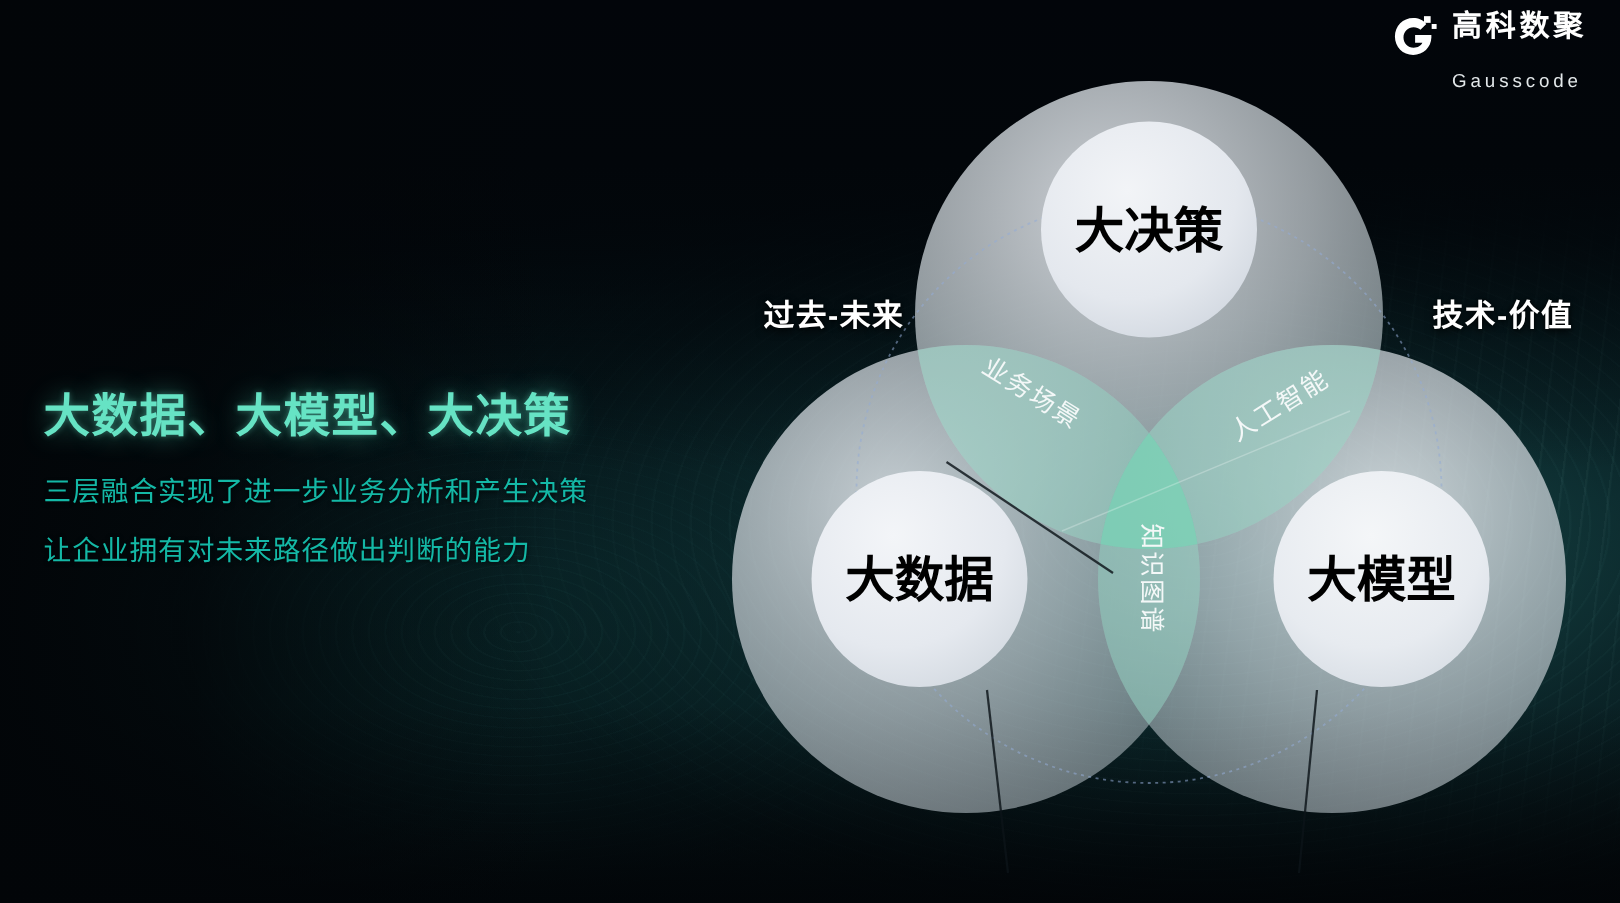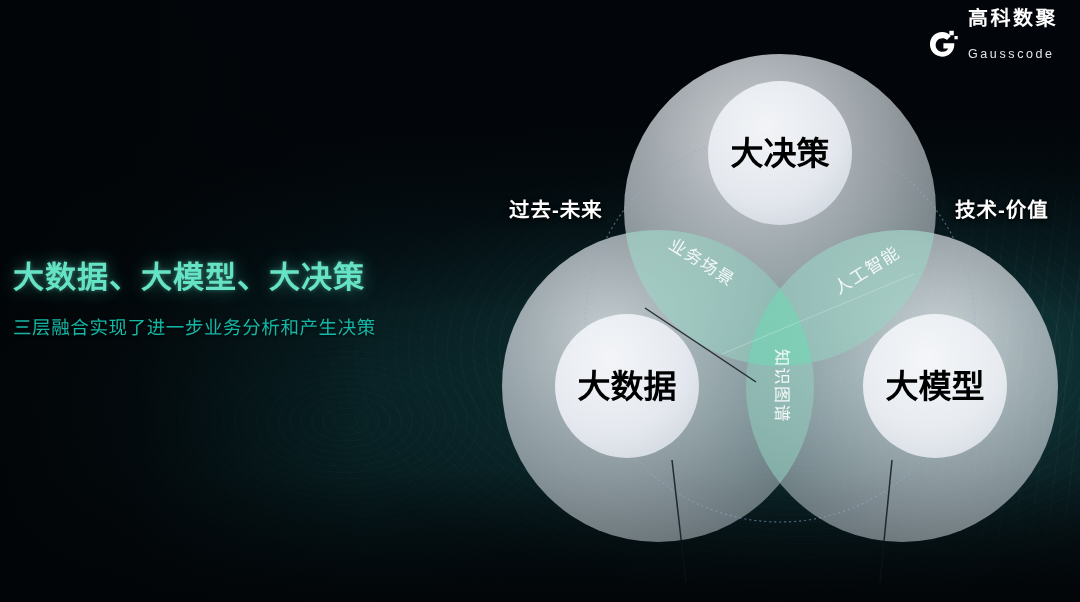--- a/index.html
+++ b/index.html
@@ -50,70 +50,71 @@
   .bg-topdark{
     background:linear-gradient(180deg,#02050a 0%,#02060a 18%,rgba(2,8,12,.55) 34%,rgba(0,0,0,0) 52%);
   }
   .bg-vignette{
     background:
       linear-gradient(90deg,rgba(2,5,8,.98) 0%,rgba(2,5,8,.85) 12%,rgba(2,5,8,0) 34%),
       linear-gradient(0deg,rgba(2,5,8,.9) 0%,rgba(2,5,8,0) 22%);
   }
 
   
-  .left-copy{position:absolute;left:13px;top:252px;width:440px;}
+  .left-copy{position:absolute;left:29px;top:252px;width:440px;}
   .headline{
     font-size:31px;font-weight:bold;letter-spacing:1px;
     color:#66e3c4;
     text-shadow:0 0 18px rgba(80,225,190,.45),0 0 4px rgba(120,245,215,.35);
     white-space:nowrap;
     margin:0 0 16px 0;
   }
   .subline{
     font-size:18.5px;color:#14b8a6;letter-spacing:.6px;
     margin:0 0 13px 0;white-space:nowrap;
     text-shadow:0 1px 3px rgba(0,0,0,.75);
   }
 
   
-  .venn{position:absolute;left:494px;top:22px;width:572px;height:560px;}
+  .venn{position:absolute;left:480px;top:22px;width:572px;height:560px;}
   .venn svg{display:block;width:100%;height:100%;overflow:visible;}
 
   
   .olabel{
     position:absolute;color:#ffffff;font-size:20.5px;font-weight:bold;
     letter-spacing:1px;white-space:nowrap;
     text-shadow:0 2px 6px rgba(0,0,0,.85),0 0 2px rgba(0,0,0,.9);
   }
   #lbl-left{left:509px;top:193px;}
   #lbl-right{left:955px;top:193px;}
   #lbl-bottom{left:742px;top:531px;}
 
   
-  .logo{position:absolute;right:22px;top:8px;display:flex;align-items:flex-end;gap:9px;}
+  .logo{position:absolute;right:22px;top:8px;display:flex;align-items:flex-start;gap:9px;}
   .logo-mark{width:31px;height:31px;flex:0 0 31px;margin-top:2px;}
   .logo-text{display:flex;flex-direction:column;line-height:1;}
   .logo-cn{font-size:20px;font-weight:bold;color:#ffffff;letter-spacing:2.5px;}
   .logo-en{font-size:12.5px;color:#e3e8ea;letter-spacing:2.6px;margin-top:20px;}
 </style>
 </head>
 <body>
 
 <div id="slide">
 
   <div class="bg-layer bg-base"></div>
   <div class="bg-layer bg-swirl"></div>
   <div class="bg-layer bg-swirl2"></div>
   <div class="bg-layer bg-streaks"></div>
   <div class="bg-layer bg-topdark"></div>
   <div class="bg-layer bg-vignette"></div>
 
   <div class="left-copy">
     <div class="headline">大数据、大模型、大决策</div>
     <div class="subline">三层融合实现了进一步业务分析和产生决策</div>
+    <div class="subline">让企业拥有对未来路径做出判断的能力</div>
   </div>
 
   <div class="venn">
     <svg viewBox="0 0 572 560" xmlns="http://www.w3.org/2000/svg">
       <defs>
         <radialGradient id="gTop" cx="42%" cy="28%" r="78%">
           <stop offset="0%" stop-color="#e3e7ec" stop-opacity="0.90"></stop>
           <stop offset="55%" stop-color="#c9d1d6" stop-opacity="0.74"></stop>
           <stop offset="100%" stop-color="#aab6bb" stop-opacity="0.60"></stop>
         </radialGradient>

